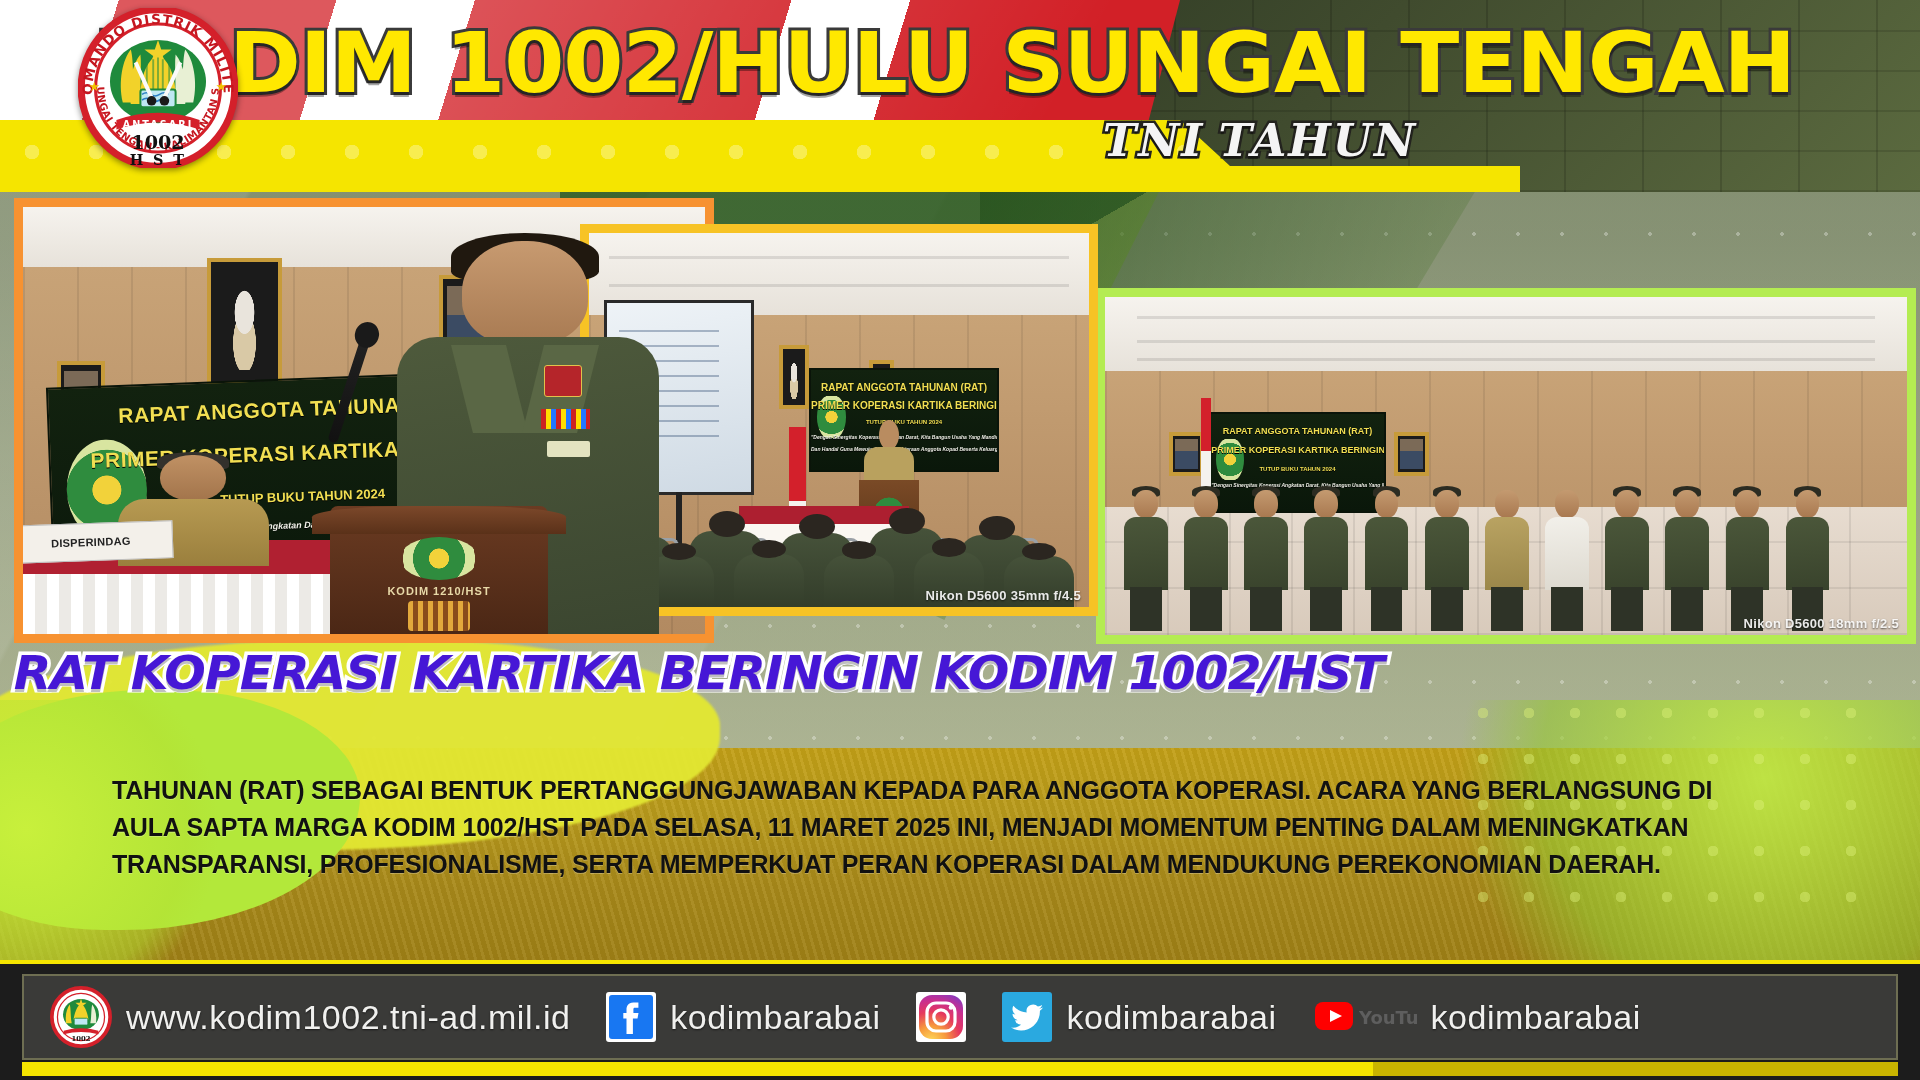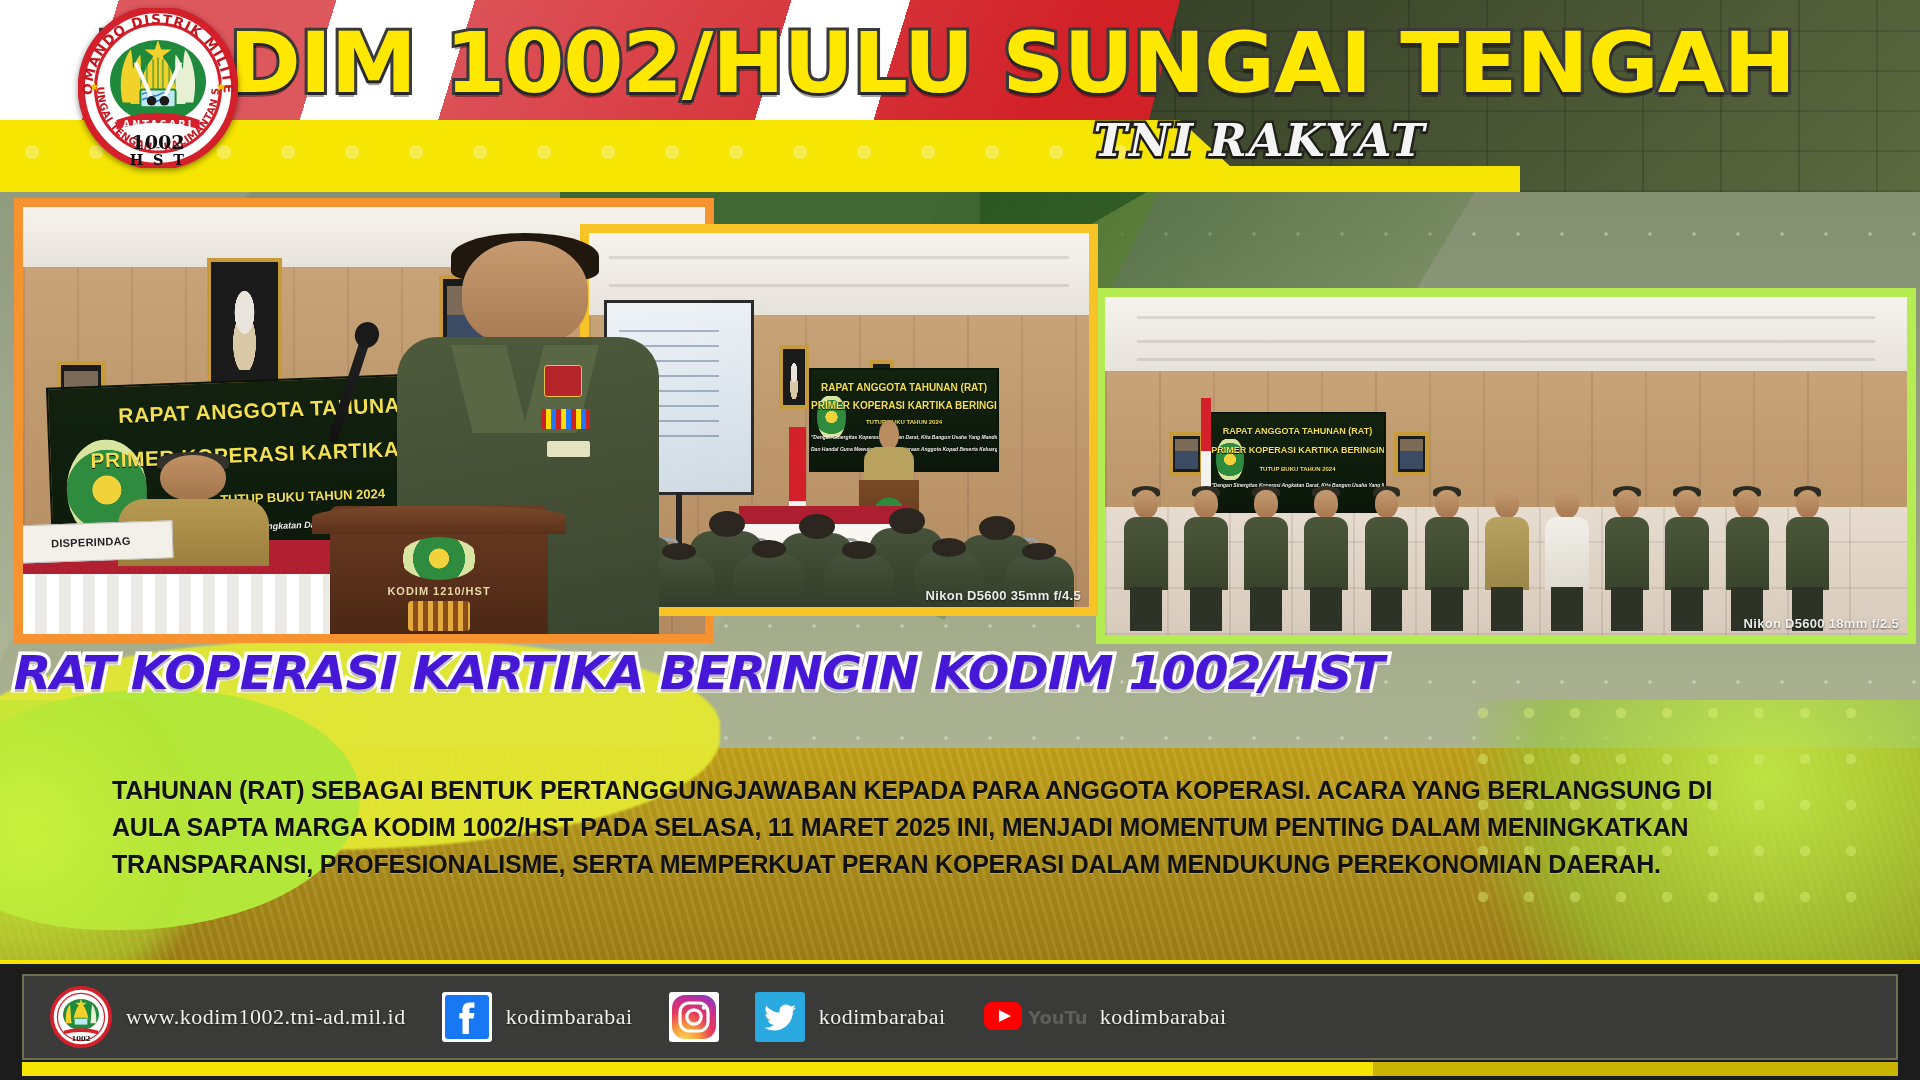--- a/index.html
+++ b/index.html
@@ -253,22 +253,22 @@
   .body-text p{ white-space:nowrap; }
 
   
   .footer{ position:absolute; left:0; top:960px; width:1920px; height:120px; z-index:14;
      background:#1c1c1c; border-top:4px solid #f5e500; }
   .footer-bar{ position:absolute; left:22px; top:10px; width:1876px; height:86px;
      background:#3a3a38; border:2px solid #6e6e52;
      display:flex; align-items:center; gap:0; padding-left:26px; }
   .f-item{ display:flex; align-items:center; gap:14px; }
   .f-item + .f-item{ margin-left:36px; }
-  .f-text{ color:#f0f0ee; font-size:22px; font-weight:500; letter-spacing:.5px;
-     font-family:Liberation Serif, serif; white-space:nowrap;
+  .f-text{ color:#f0f0ee; font-size:34px; font-weight:500; letter-spacing:.5px;
+     font-family:Liberation Sans, sans-serif; white-space:nowrap;
      text-shadow:0 1px 2px rgba(0,0,0,.6);}
   .f-ico{ width:50px; height:50px; flex:0 0 50px; border-radius:4px; display:block; }
   .f-emb{ width:62px; height:62px; flex:0 0 62px; }
   .footer-tail{ position:absolute; left:22px; top:98px; width:1876px; height:14px;
      background:linear-gradient(90deg,#f5e500 0 72%, #c9b400 72% 100%);}
 </style>
 </head>
 <body>
 
 <div id="poster">
@@ -339,21 +339,21 @@
         <text x="100" y="196" font-family="DejaVu Serif, serif" font-size="18" font-weight="bold" fill="#111111" text-anchor="middle" letter-spacing="3">H S T</text>
       </svg>
     </div>
 
     <div class="hdr-title">
       <span>KODIM 1002/HULU SUNGAI TENGAH</span>
     </div>
 
     <div class="hdr-sub">
       <span class="w">TNI</span>
-      <span class="w">RAKYAT</span>
+      <span class="w">TAHUN</span>
     </div>
   </div>
 
   <div class="photo" id="photo3">
     <div class="inner">
       <div class="room"></div>
       <div class="ceiling">
         <div class="ceiling-line" style="top:26%"></div>
         <div class="ceiling-line" style="top:58%"></div>
         <div class="ceiling-line" style="top:82%"></div>

